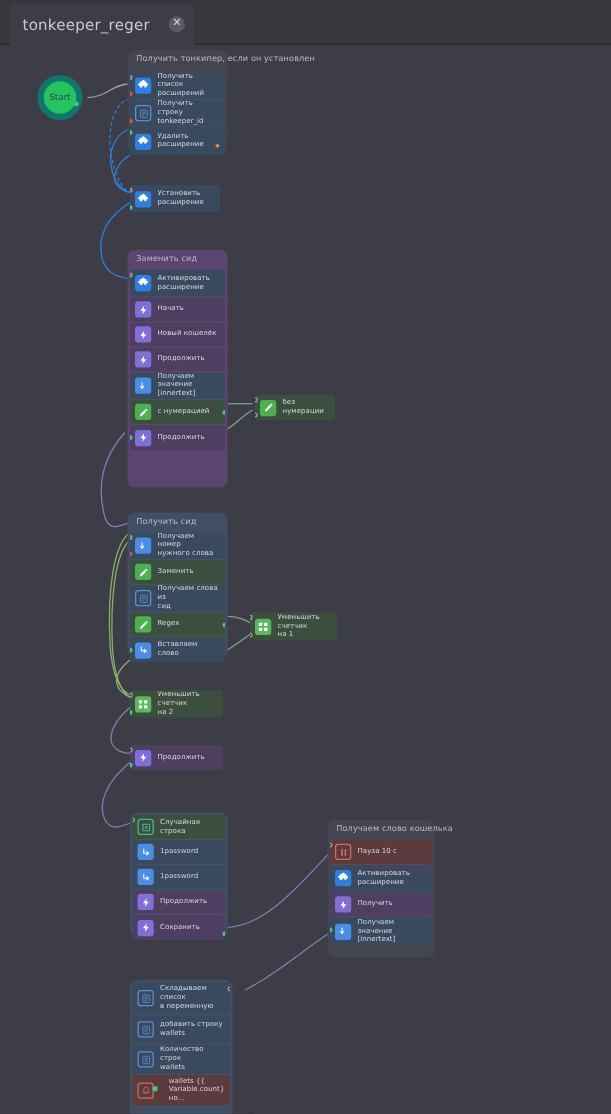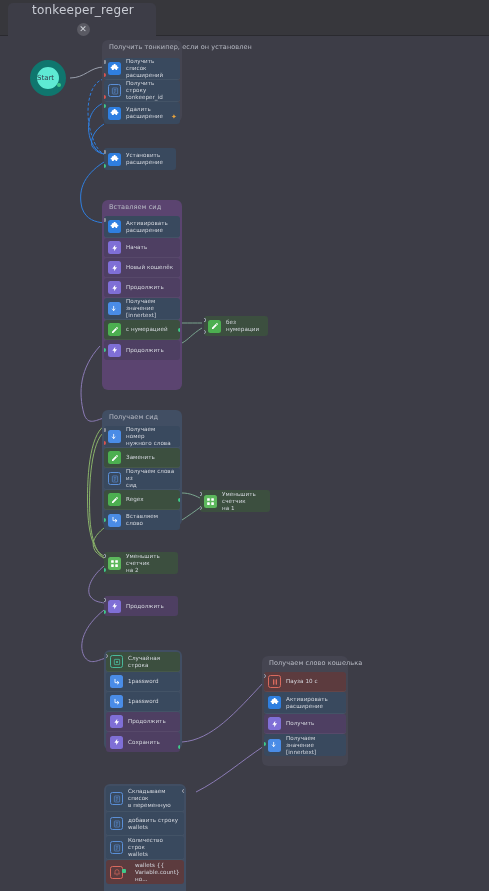--- a/index.html
+++ b/index.html
@@ -18,21 +18,20 @@
     background: #37373c;
     border-bottom: 1px solid #2a2a2f;
   }
   .tab {
     position: absolute; top: 3px; left: 8px;
     height: 33px; width: 148px;
     background: #3d3d47;
     border-top-left-radius: 5px; border-top-right-radius: 5px;
     display: flex; align-items: center;
     padding: 0 8px 0 10px;
-    flex-direction: column;
   }
   .tab-title {
     flex: 1;
     color: #c9ccd4;
     font-size: 12px;
     letter-spacing: .2px;
     white-space: nowrap; overflow: hidden;
   }
   .tab-close {
     width: 13px; height: 13px; border-radius: 50%;
@@ -116,23 +115,23 @@
   .p-green { background: #3ec98a; }
   .p-red   { background: #d9534f; }
   .p-gray  { background: #8a8d96; }
   .p-hollow{ background: #3d3d47; border: 1px solid #9aa0ad; }
 
   
   .start-node {
     position: absolute;
     width: 36px; height: 36px;
     border-radius: 50%;
-    background: #5eead4;
-    border: 7px solid #0f766e;
-    display: flex; align-items: center; justify-content: flex-start;
+    background: #22c55e;
+    border: 5px solid #0f766e;
+    display: flex; align-items: center; justify-content: center;
     color: #33404f;
     font-size: 7px;
   }
   .orange-dot {
     position: absolute;
     width: 5px; height: 5px;
     color: #e8a33d; font-size: 7px; line-height: 5px;
   }
 </style>
 </head>
@@ -237,21 +236,21 @@
             <path d="M10 2a2.5 2.5 0 015 0v1h3a1 1 0 011 1v3h1a2.5 2.5 0 010 5h-1v3a1 1 0 01-1 1h-3v-1a2.5 2.5 0 00-5 0v1H6a1 1 0 01-1-1v-3H4a2.5 2.5 0 010-5h1V4a1 1 0 011-1h3V2z"></path>
           </svg>
       </span>
       <span class="lbl">Установить
 расширение</span>
       <span class="port sq p-gray" style="left:-2px; top:2px;"></span>
       <span class="port p-green" style="left:-2px; bottom:2px;"></span>
     </div>
 
     <div class="group" style="left:102px; top:164px; width:80px; height:190px; background:#5b4470;">
-      <div class="group-title">Вставляем сид</div>
+      <div class="group-title">Заменить сид</div>
     </div>
 
     <div class="node n-blue n-sep" style="left:104px; top:180px; width:76px; height:22px;">
       <span class="ico i-blue">
         <svg width="9" height="9" viewBox="0 0 24 24" fill="#fff">
             <path d="M10 2a2.5 2.5 0 015 0v1h3a1 1 0 011 1v3h1a2.5 2.5 0 010 5h-1v3a1 1 0 01-1 1h-3v-1a2.5 2.5 0 00-5 0v1H6a1 1 0 01-1-1v-3H4a2.5 2.5 0 010-5h1V4a1 1 0 011-1h3V2z"></path>
           </svg>
       </span>
       <span class="lbl">Активировать
 расширение</span>
@@ -321,21 +320,21 @@
         <svg width="8" height="8" viewBox="0 0 24 24" fill="#fff">
             <path d="M3 17.25V21h3.75L17.8 9.94l-3.75-3.75L3 17.25zM20.7 7.04a1 1 0 000-1.41l-2.34-2.34a1 1 0 00-1.41 0l-1.83 1.83 3.75 3.75 1.83-1.83z"></path>
           </svg>
       </span>
       <span class="lbl">без нумерации</span>
       <span class="port sq p-hollow" style="left:-2px; top:2px;"></span>
       <span class="port p-hollow" style="left:-2px; bottom:2px;"></span>
     </div>
 
     <div class="group" style="left:102px; top:374px; width:80px; height:116px; background:#414e63;">
-      <div class="group-title">Получаем сид</div>
+      <div class="group-title">Получить сид</div>
     </div>
 
     <div class="node n-blue n-sep" style="left:104px; top:390px; width:76px; height:22px;">
       <span class="ico i-blue2">
         <svg width="8" height="8" viewBox="0 0 24 24" fill="none" stroke="#fff" stroke-width="2.5" stroke-linecap="round">
             <path d="M8 4v12"></path>
             <path d="M4 12l4 5 4-5"></path>
           </svg>
       </span>
       <span class="lbl">Получаем номер

